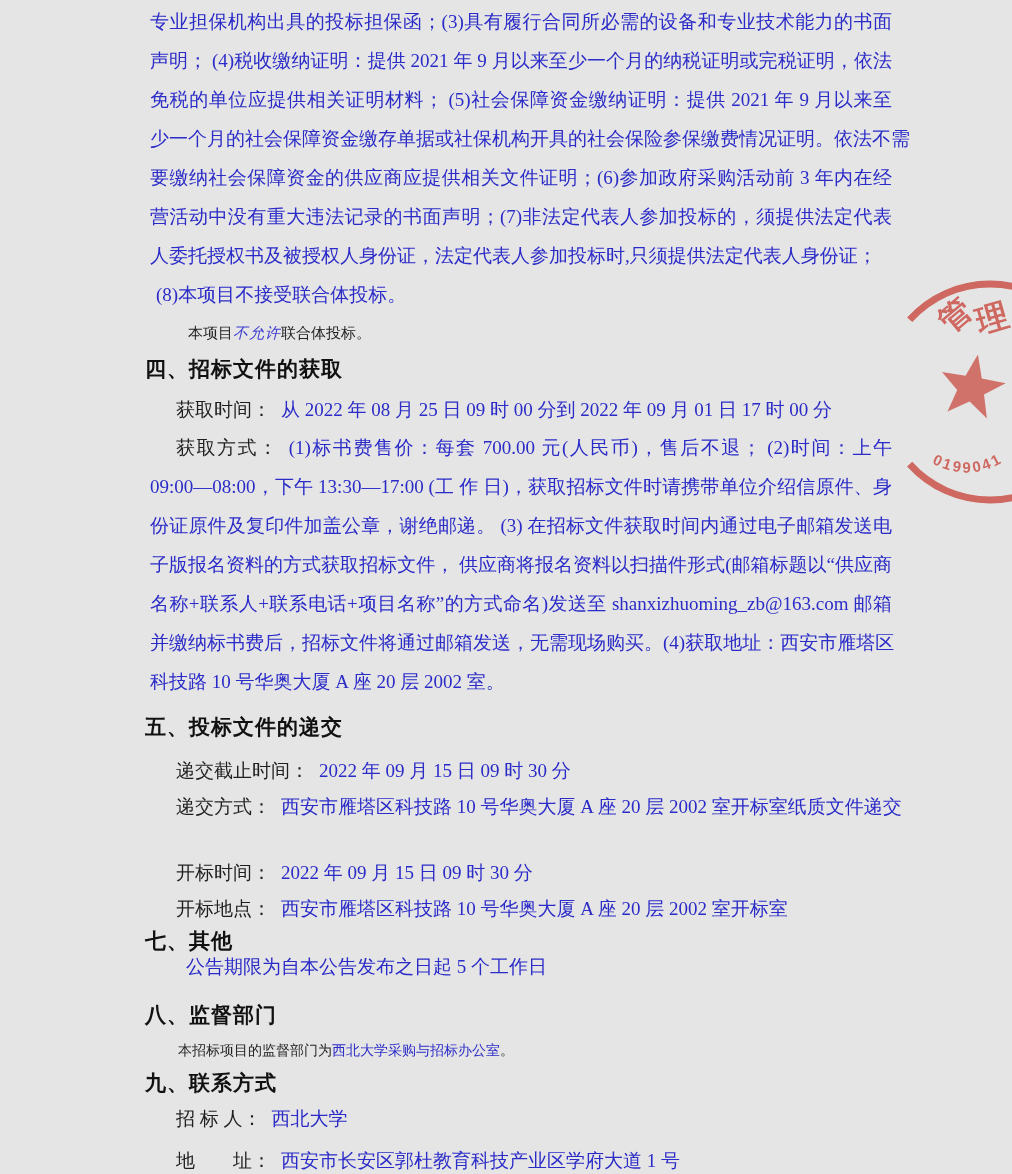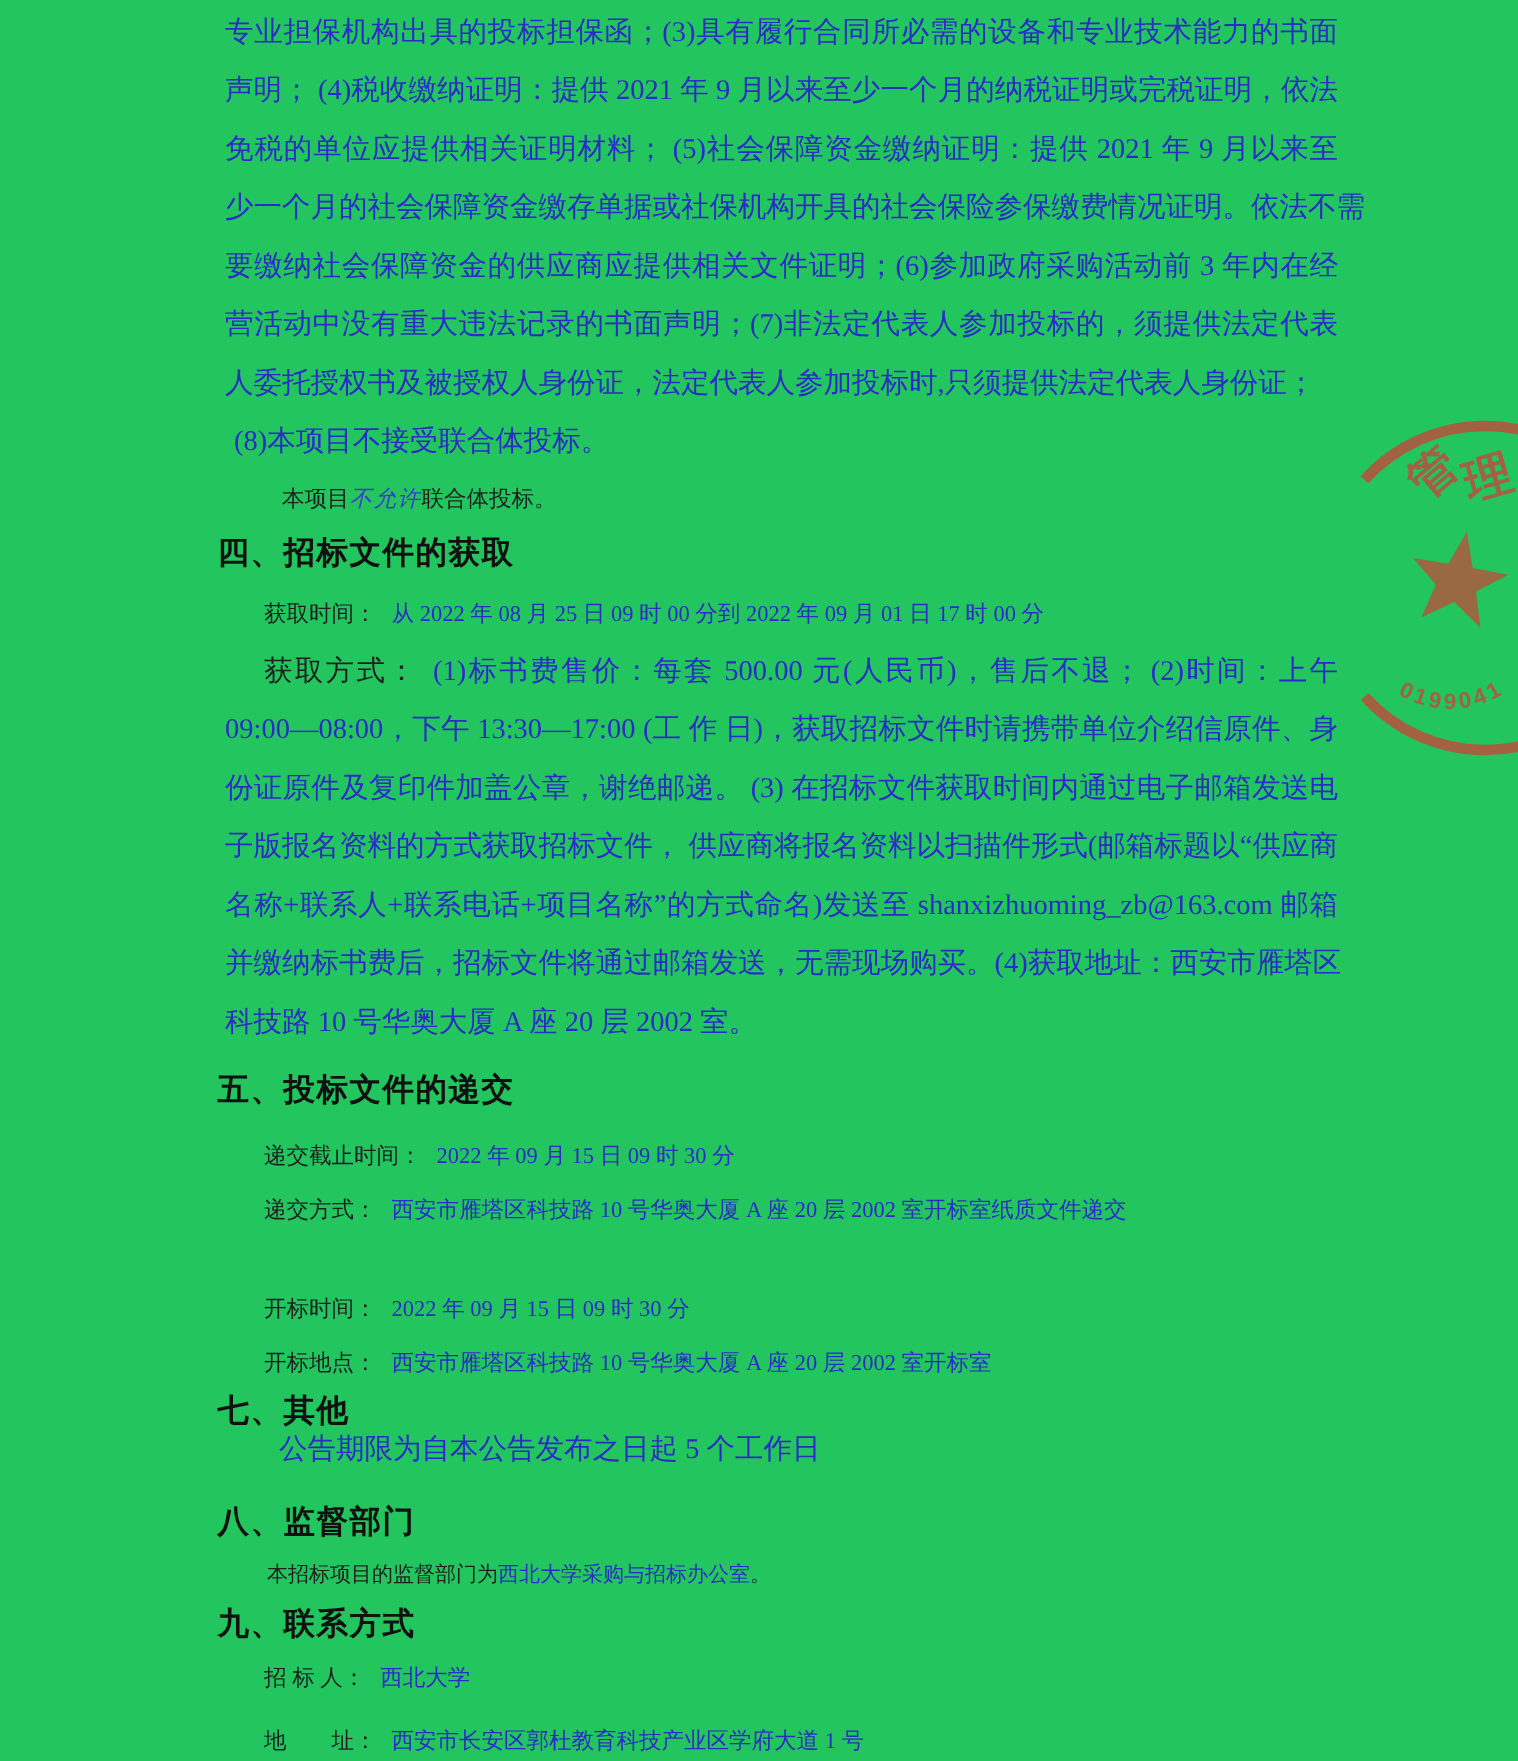--- a/index.html
+++ b/index.html
@@ -1,20 +1,20 @@
 <!DOCTYPE html>
 <html><head>
 <meta charset="utf-8">
 <style>
   html,body{margin:0;padding:0;}
   body{background:#ffffff;}
   .page{
     position:relative;
     width:1012px;height:1174px;
-    background:#22c55e;
+    background:#e5e5e5;
     overflow:hidden;
     font-family:"Liberation Serif","DejaVu Serif",serif;
     color:#1f1f1f;
   }
   
   .abs{position:absolute;}
   .col{left:150px;width:742px;}
   .bodyline{
     font-size:19px;
     line-height:39px;
@@ -29,21 +29,21 @@
   }
   .note-em{color:#3b3bd0;font-style:italic;letter-spacing:1px;}
   h2.sec{
     margin:0;padding:0;
     margin-left:-5px;
     font-family:"Liberation Sans","DejaVu Sans",sans-serif;
     font-size:21px;font-weight:bold;color:#111111;
     line-height:30px;letter-spacing:1px;white-space:nowrap;
   }
   .row{
-    font-size:15px;line-height:30px;white-space:nowrap;padding-left:26px;
+    font-size:19px;line-height:30px;white-space:nowrap;padding-left:26px;
   }
   .row .lbl{color:#1f1f1f;}
   .row .val{color:#2b2bc8;margin-left:10px;}
   .indent6{padding-left:6px;font-family:Liberation Serif, serif;}
   .para-first-label{color:#1f1f1f;}
   .s7body{padding-left:36px;}
   .s8body{padding-left:28px;font-size:14px;line-height:30px;white-space:nowrap;}
   
   .seal{
     position:absolute;left:860px;top:250px;width:240px;height:300px;
@@ -73,21 +73,21 @@
 
   <div class="abs col note-line" style="top:314px;">
     <span>本项目</span><span class="note-em">不允许</span><span>联合体投标。</span>
   </div>
 
   <h2 class="sec abs col" style="top:354px;">四、招标文件的获取</h2>
   <div class="abs col row" style="top:395px;">
     <span class="lbl">获取时间：</span><span class="val">从 2022 年 08 月 25 日 09 时 00 分到 2022 年 09 月 01 日 17 时 00 分</span>
   </div>
   <div class="abs col" style="top:428px;">
-    <div class="bodyline stretch" style="padding-left:26px;"><span class="para-first-label">获取方式：</span><span class="blue" style="margin-left:10px;">(1)标书费售价：每套 500.00 元(人民币)，售后不退； (2)时间：上午</span></div>
+    <div class="bodyline stretch" style="padding-left:26px;"><span class="para-first-label">获取方式：</span><span class="blue" style="margin-left:10px;">(1)标书费售价：每套 700.00 元(人民币)，售后不退； (2)时间：上午</span></div>
     <div class="bodyline stretch">09:00—08:00，下午 13:30—17:00 (工 作 日)，获取招标文件时请携带单位介绍信原件、身</div>
     <div class="bodyline stretch">份证原件及复印件加盖公章，谢绝邮递。 (3) 在招标文件获取时间内通过电子邮箱发送电</div>
     <div class="bodyline stretch">子版报名资料的方式获取招标文件， 供应商将报名资料以扫描件形式(邮箱标题以“供应商</div>
     <div class="bodyline stretch">名称+联系人+联系电话+项目名称”的方式命名)发送至 shanxizhuoming_zb@163.com 邮箱</div>
     <div class="bodyline stretch">并缴纳标书费后，招标文件将通过邮箱发送，无需现场购买。(4)获取地址：西安市雁塔区</div>
     <div class="bodyline">科技路 10 号华奥大厦 A 座 20 层 2002 室。</div>
   </div>
 
   <h2 class="sec abs col" style="top:712px;">五、投标文件的递交</h2>
   <div class="abs col row" style="top:756px;">

